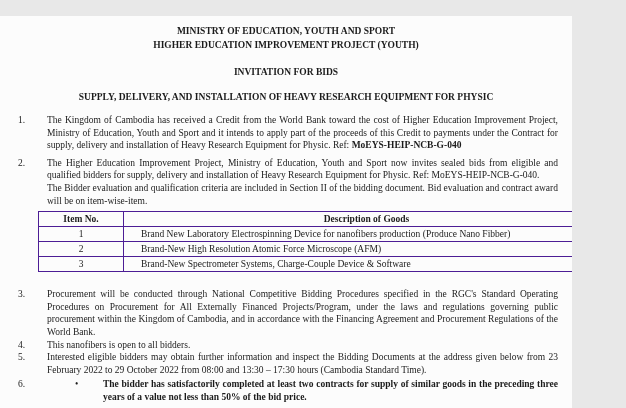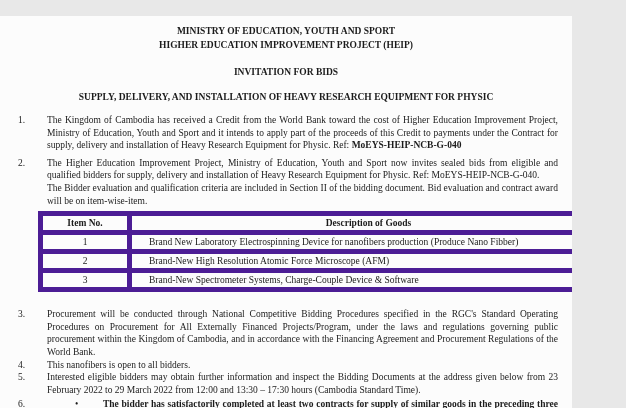--- a/index.html
+++ b/index.html
@@ -38,37 +38,37 @@
   .mb { margin-bottom: 5px; }
   .bold { font-weight: bold; }
   table.goods {
     border-collapse: collapse;
     margin: 4px 16px 16px 38px;
     width: 572px;
     font-size: 9.5px;
     line-height: 12px;
   }
   .goods th, .goods td {
-    border: 5px solid #4c1d95;
+    border: 1px solid #4c1d95;
     padding: 1px 17px;
     height: 12px;
   }
   .goods th { font-weight: bold; text-align: center; }
   .goods td.no { text-align: center; width: 50px; }
   .bullet-row { display: flex; margin-top: 2px; }
   .bullet-marker { flex: none; width: 28px; padding-left: 28px; box-sizing: content-box; }
   .bullet-text { flex: 1; text-align: justify; font-weight: bold; }
 </style>
 </head>
 <body>
 
 <div class="page">
 
   <div class="hdr-line">MINISTRY OF EDUCATION, YOUTH AND SPORT</div>
-  <div class="hdr-line">HIGHER EDUCATION IMPROVEMENT PROJECT (HEIP)</div>
+  <div class="hdr-line">HIGHER EDUCATION IMPROVEMENT PROJECT (YOUTH)</div>
 
   <div class="hdr-line inv-title">INVITATION FOR BIDS</div>
 
   <div class="hdr-line subject">SUPPLY, DELIVERY, AND INSTALLATION OF HEAVY RESEARCH EQUIPMENT FOR PHYSIC</div>
 
   <div class="body-list">
 
     <div class="li mb">
       <span class="num">1.</span>
       <div class="content"><span>The Kingdom of Cambodia has received a Credit from the World Bank toward the cost of Higher Education Improvement Project, Ministry of Education, Youth and Sport and it intends to apply part of the proceeds of this Credit to payments under the Contract for supply, delivery and installation of Heavy Research Equipment for Physic. Ref: </span><span class="bold">MoEYS-HEIP-NCB-G-040</span></div>
@@ -110,21 +110,21 @@
       <div class="content">Procurement will be conducted through National Competitive Bidding Procedures specified in the RGC's Standard Operating Procedures on Procurement for All Externally Financed Projects/Program, under the laws and regulations governing public procurement within the Kingdom of Cambodia, and in accordance with the Financing Agreement and Procurement Regulations of the World Bank.</div>
     </div>
 
     <div class="li">
       <span class="num">4.</span>
       <div class="content">This nanofibers is open to all bidders.</div>
     </div>
 
     <div class="li">
       <span class="num">5.</span>
-      <div class="content">Interested eligible bidders may obtain further information and inspect the Bidding Documents at the address given below from 23 February 2022 to 29 March 2022 from 12:00 and 13:30 – 17:30 hours (Cambodia Standard Time).</div>
+      <div class="content">Interested eligible bidders may obtain further information and inspect the Bidding Documents at the address given below from 23 February 2022 to 29 October 2022 from 08:00 and 13:30 – 17:30 hours (Cambodia Standard Time).</div>
     </div>
 
     <div class="li">
       <span class="num">6.</span>
       <div class="content">
         <div class="bullet-row">
           <span class="bullet-marker">•</span>
           <span class="bullet-text">The bidder has satisfactorily completed at least two contracts for supply of similar goods in the preceding three years of a value not less than 50% of the bid price.</span>
         </div>
       </div>

